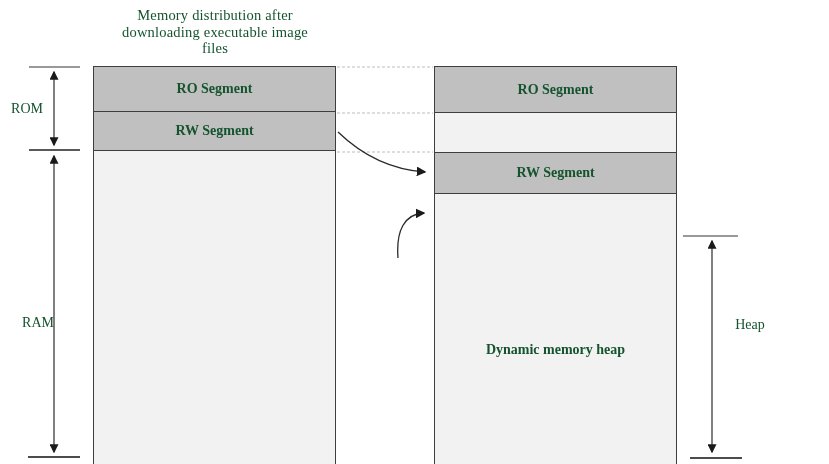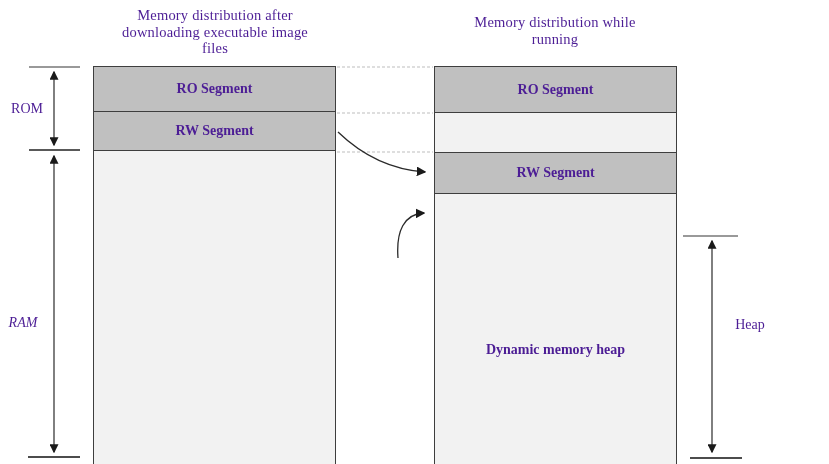--- a/index.html
+++ b/index.html
@@ -1,19 +1,19 @@
 <!DOCTYPE html>
 <html style="--segment-dark: #c0c0c0; --segment-light: #f2f2f2; --box-border: #3e3e3e; --dashed-line: #bdbdbd; --tick-gray: #999999; --arrow-dark: #2a2a2a; --background: #ffffff;"><head>
 <meta charset="utf-8">
 <style>
   html,body{margin:0;padding:0;background:#fff;}
   .canvas{
     position:relative;width:829px;height:464px;overflow:hidden;
     background:var(--background,#ffffff);
-    font-family:"Liberation Serif","DejaVu Serif",serif;color:#4c1d95;
+    font-family:"Liberation Serif","DejaVu Serif",serif;color:#14532d;
   }
   .title{
     position:absolute;text-align:center;
     font-size:14.5px;line-height:16.5px;letter-spacing:0.2px;
   }
   .membox{
     position:absolute;top:66px;width:243px;height:441px;
     border:1.5px solid var(--box-border,#3e3e3e);
     box-sizing:border-box;display:flex;flex-direction:column;font-weight:bold;
   }
@@ -27,21 +27,20 @@
   .seg.fill{flex:1 1 auto;}
   .ann{position:absolute;text-align:center;font-size:14px;line-height:16.5px;}
   svg.overlay{position:absolute;left:0;top:0;pointer-events:none;}
 </style>
 </head>
 <body>
 
 <div class="canvas">
 
   <div class="title" style="left:120px;top:7px;width:190px;">Memory distribution after downloading executable image files</div>
-  <div class="title" style="left:460px;top:14px;width:190px;">Memory distribution while running</div>
 
   <div class="membox" style="left:93px;">
     <div class="seg dark" style="height:44.5px;">
       <span>RO Segment</span>
     </div>
     <div class="seg dark" style="height:39.5px;">
       <span>RW Segment</span>
     </div>
     <div class="seg light fill"></div>
   </div>
@@ -53,21 +52,21 @@
     <div class="seg light divided" style="height:39.5px;"></div>
     <div class="seg dark" style="height:41px;">
       <span>RW Segment</span>
     </div>
     <div class="seg light fill">
       <span>Dynamic memory heap</span>
     </div>
   </div>
 
   <div class="ann" style="left:4px;top:101px;width:46px;">ROM</div>
-  <div class="ann" style="left:0;top:315px;width:46px;font-style:italic;">RAM</div>
+  <div class="ann" style="left:15px;top:315px;width:46px;">RAM</div>
   <div class="ann" style="left:727px;top:317px;width:46px;">Heap</div>
 
   <svg class="overlay" width="829" height="464" viewBox="0 0 829 464">
     <defs>
       <marker id="ah" viewBox="0 0 10 10" refX="8.5" refY="5" markerWidth="7.5" markerHeight="7.5" orient="auto-start-reverse">
         <path d="M0,0 L10,5 L0,10 z" fill="#1a1a1a"></path>
       </marker>
     </defs>
 
     <g stroke="#bdbdbd" stroke-width="1.1" stroke-dasharray="3,2">

